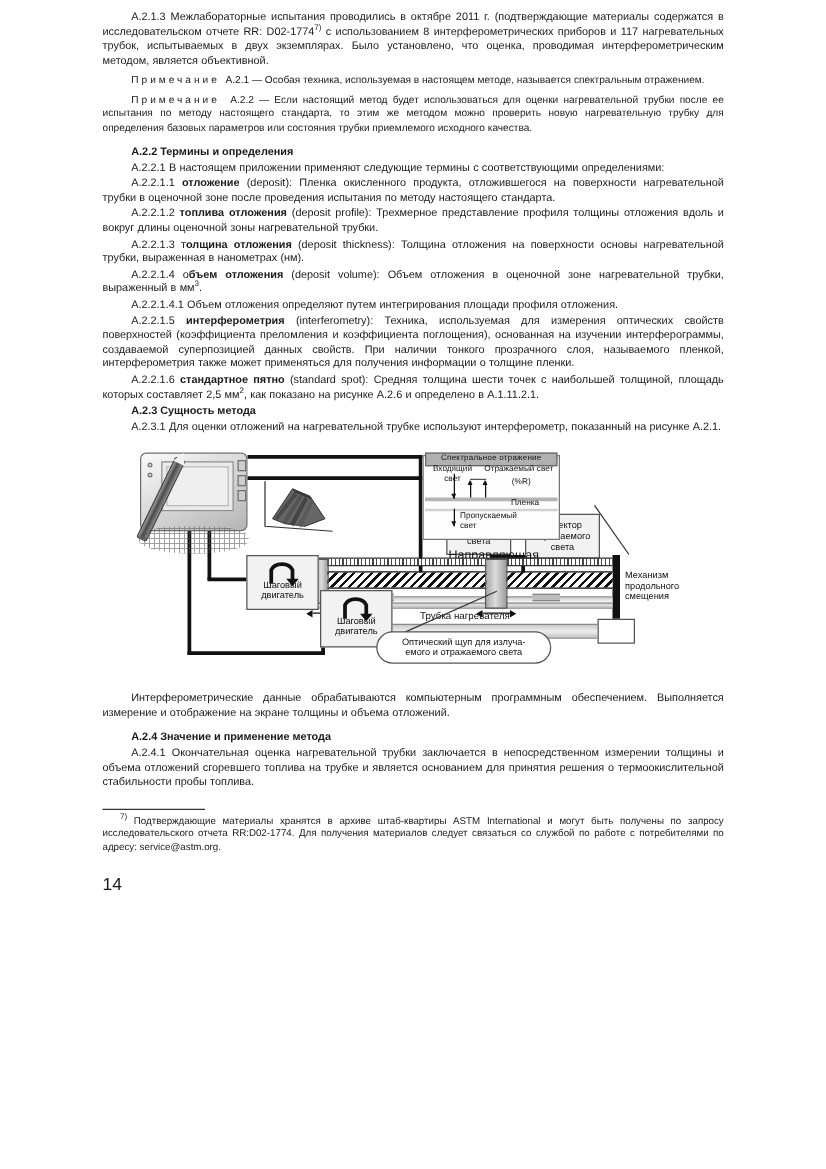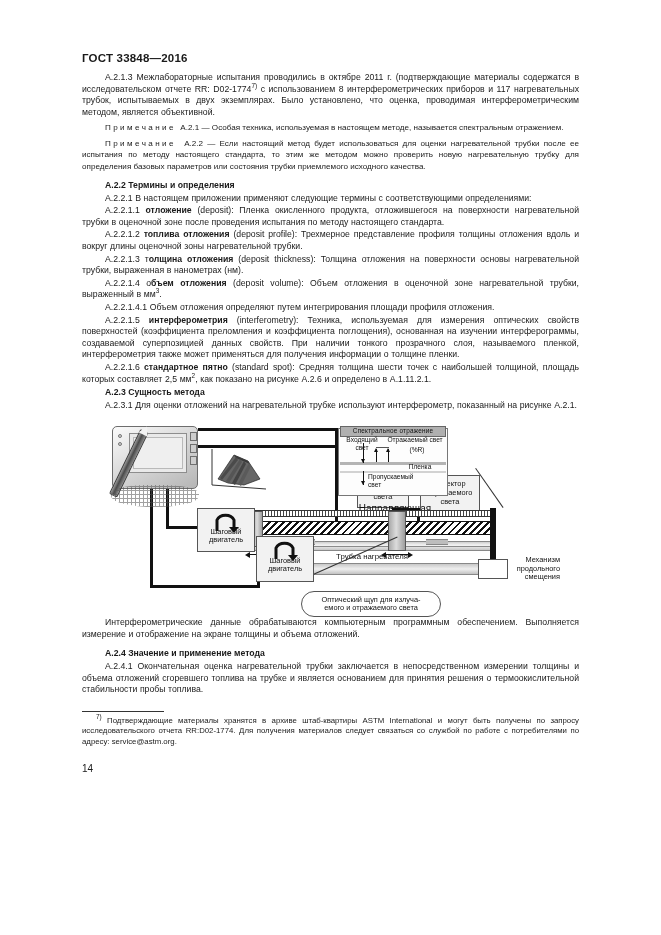--- a/index.html
+++ b/index.html
@@ -266,31 +266,30 @@
     margin-top: 15px;
     margin-bottom: 4px;
   }
   .footnote {
     font-size: 7.8px;
     line-height: 10.4px;
     text-align: justify;
     text-indent: 14px;
   }
   .pageno {
-    font-size: 10px;
+    font-size: 14px;
     margin-top: 16px;
   }
 </style>
 </head>
 <body>
 
 <div class="page">
   <div class="content">
 
-    <div class="header">ГОСТ 33848—2016</div>
 
     <div class="para"><span>А.2.1.3 Межлабораторные испытания проводились в октябре 2011 г. (подтверждающие материалы содержатся в исследовательском отчете RR: D02-1774</span><sup>7)</sup><span> с использованием 8 интерферометрических приборов и 117 нагревательных трубок, испытываемых в двух экземплярах. Было установлено, что оценка, проводимая интерферометрическим методом, является объективной.</span></div>
 
     <div class="note"><span class="lbl">Примечание</span>&nbsp;&nbsp;<span>А.2.1</span><span> — Особая техника, используемая в настоящем методе, называется спектральным отражением.</span></div>
 
     <div class="note"><span class="lbl">Примечание</span>&nbsp;&nbsp;<span>А.2.2</span><span> — Если настоящий метод будет использоваться для оценки нагревательной трубки после ее испытания по методу настоящего стандарта, то этим же методом можно проверить новую нагревательную трубку для определения базовых параметров или состояния трубки приемлемого исходного качества.</span></div>
 
     <div class="hd">А.2.2 Термины и определения</div>
 
     <div class="para tight">А.2.2.1 В настоящем приложении применяют следующие термины с соответствующими определениями:</div>
@@ -427,26 +426,26 @@
 
         <div class="box" style="left:152px;top:113px;width:58px;height:46px;">
           <span style="white-space:pre-line;margin-top:12px">Шаговый
 двигатель</span>
         </div>
         <svg viewBox="0 0 26 22" style="position:absolute;left:168px;top:116px;width:26px;height:22px">
           <path d="M4 20 L4 9 A9 7 0 0 1 21 9 L21 18" fill="none" stroke="#111" stroke-width="3"></path>
           <path d="M16 16 L21 22 L26 16 Z" fill="#111"></path>
         </svg>
 
-        <div class="balloon" style="left:197px;top:168px;width:140px;height:26px;">
+        <div class="balloon" style="left:197px;top:146px;width:140px;height:26px;">
           <span style="white-space:pre-line">Оптический щуп для излуча-
 емого и отражаемого света</span>
         </div>
 
-        <div class="plain" style="left:396px;top:97px;width:60px;white-space:pre-line;text-align:right;margin-top:36px;">Механизм
+        <div class="plain" style="left:396px;top:97px;width:60px;white-space:pre-line;text-align:left;">Механизм
 продольного
 смещения</div>
       </div>
     </div>
 
 
     <div class="para">Интерферометрические данные обрабатываются компьютерным программным обеспечением. Выполняется измерение и отображение на экране толщины и объема отложений.</div>
 
     <div class="hd">А.2.4 Значение и применение метода</div>
 

